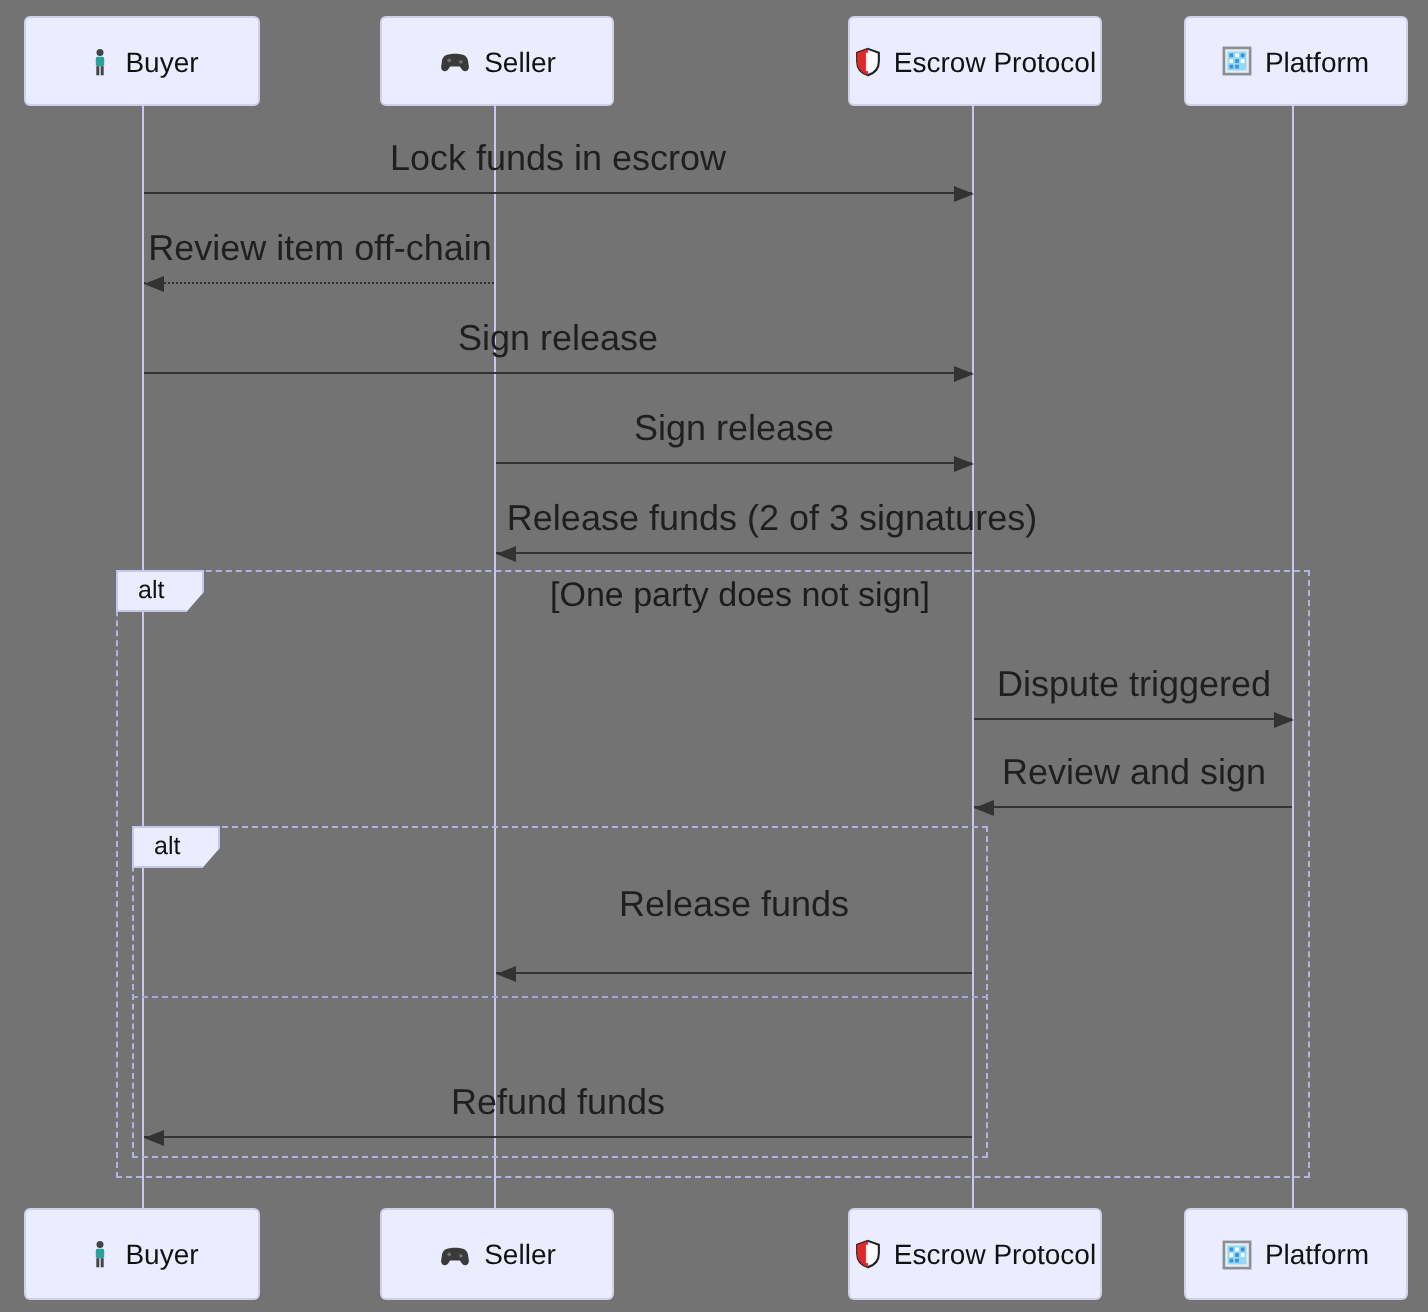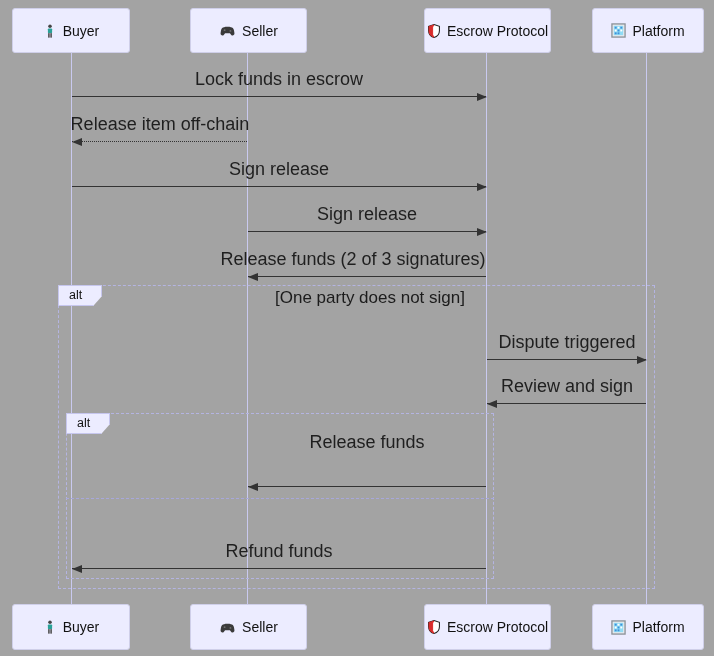--- a/index.html
+++ b/index.html
@@ -1,17 +1,17 @@
 <!DOCTYPE html>
 <html><head>
 <meta charset="utf-8">
 <style>
   html,body{margin:0;padding:0;background:#ffffff;}
   .canvas{
-    position:relative;width:714px;height:656px;background:#a3a3a3;
+    position:relative;width:714px;height:656px;background:#737373;
     font-family:"Liberation Sans", sans-serif;overflow:hidden;
   }
   .lifeline{
     position:absolute;width:1px;top:53px;height:551px;background:#c9c9ef;
   }
   .actor{
     position:absolute;height:45px;background:#ECECFF;border:1px solid #cfcfe9;
     border-radius:3px;display:flex;align-items:center;justify-content:center;
     gap:6px;box-sizing:border-box;
   }
@@ -97,57 +97,57 @@
     </span>
     <span class="actor-label">Platform</span>
   </div>
 
   <div class="msg-text" style="left:279px;top:69px">Lock funds in escrow</div>
   <div class="arrow" style="left:72px;top:93px;width:415px">
     <div class="line"></div>
     <div class="head right"></div>
   </div>
 
-  <div class="msg-text" style="left:160px;top:114px">Release item off-chain</div>
+  <div class="msg-text" style="left:160px;top:114px">Review item off-chain</div>
   <div class="arrow dotted" style="left:72px;top:138px;width:176px">
     <div class="line"></div>
     <div class="head left"></div>
   </div>
 
   <div class="msg-text" style="left:279px;top:159px">Sign release</div>
   <div class="arrow" style="left:72px;top:183px;width:415px">
     <div class="line"></div>
     <div class="head right"></div>
   </div>
 
   <div class="msg-text" style="left:367px;top:204px">Sign release</div>
   <div class="arrow" style="left:248px;top:228px;width:239px">
     <div class="line"></div>
     <div class="head right"></div>
   </div>
 
-  <div class="msg-text" style="left:353px;top:249px">Release funds (2 of 3 signatures)</div>
+  <div class="msg-text" style="left:386px;top:249px">Release funds (2 of 3 signatures)</div>
   <div class="arrow" style="left:248px;top:273px;width:239px">
     <div class="line"></div>
     <div class="head left"></div>
   </div>
 
   <div class="msg-text" style="left:567px;top:332px">Dispute triggered</div>
   <div class="arrow" style="left:487px;top:356px;width:160px">
     <div class="line"></div>
     <div class="head right"></div>
   </div>
 
   <div class="msg-text" style="left:567px;top:376px">Review and sign</div>
   <div class="arrow" style="left:487px;top:400px;width:160px">
     <div class="line"></div>
     <div class="head left"></div>
   </div>
 
-  <div class="msg-text" style="left:367px;top:432px">Release funds</div>
+  <div class="msg-text" style="left:367px;top:442px">Release funds</div>
   <div class="arrow" style="left:248px;top:483px;width:239px">
     <div class="line"></div>
     <div class="head left"></div>
   </div>
 
   <div class="msg-text" style="left:279px;top:541px">Refund funds</div>
   <div class="arrow" style="left:72px;top:565px;width:415px">
     <div class="line"></div>
     <div class="head left"></div>
   </div>

